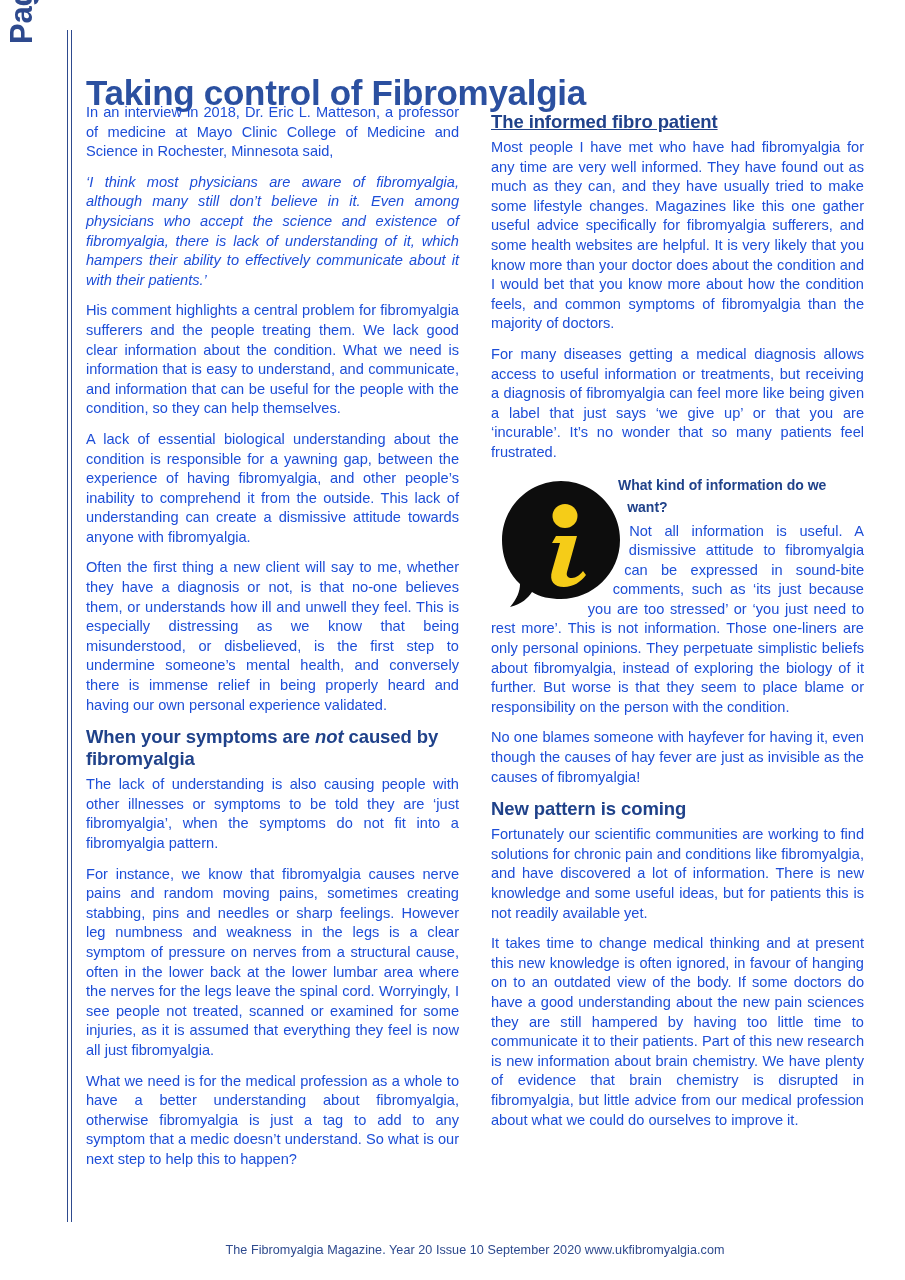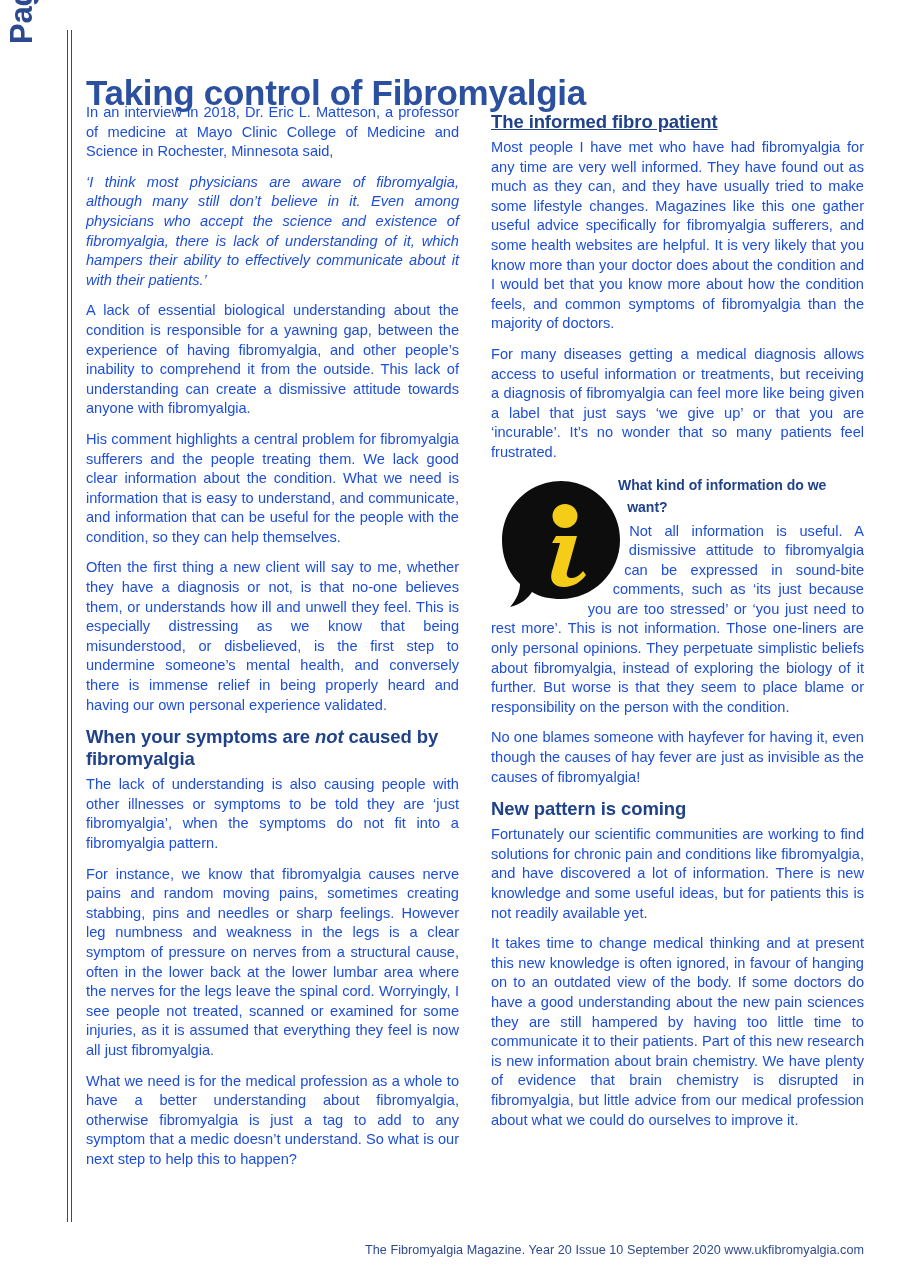--- a/index.html
+++ b/index.html
@@ -144,21 +144,21 @@
     font-weight: bold;
     color: #20428a;
   }
 
   
   #footer {
     position: absolute;
     left: 0;
     top: 1243px;
     width: 778px;
-    text-align: right;
+    text-align: center;
     font-size: 12.6px;
     color: #2e4a8e;
     letter-spacing: 0.05px;
   }
 </style>
 </head>
 <body>
 
 <div id="side-rule"></div>
 
@@ -168,22 +168,22 @@
 
 <div id="page">
 
   <h1 id="page-title">Taking control of Fibromyalgia</h1>
 
   <div class="columns">
 
     <div class="col">
       <p class="body-text">In an interview in 2018, Dr. Eric L. Matteson, a professor of medicine at Mayo Clinic College of Medicine and Science in Rochester, Minnesota said,</p>
       <p class="body-text quote">‘I think most physicians are aware of fibromyalgia, although many still don’t believe in it. Even among physicians who accept the science and existence of fibromyalgia, there is lack of understanding of it, which hampers their ability to effectively communicate about it with their patients.’</p>
+      <p class="body-text">His comment highlights a central problem for fibromyalgia sufferers and the people treating them. We lack good clear information about the condition. What we need is information that is easy to understand, and communicate, and information that can be useful for the people with the condition, so they can help themselves.</p>
       <p class="body-text">A lack of essential biological understanding about the condition is responsible for a yawning gap, between the experience of having fibromyalgia, and other people’s inability to comprehend it from the outside. This lack of understanding can create a dismissive attitude towards anyone with fibromyalgia.</p>
-      <p class="body-text">His comment highlights a central problem for fibromyalgia sufferers and the people treating them. We lack good clear information about the condition. What we need is information that is easy to understand, and communicate, and information that can be useful for the people with the condition, so they can help themselves.</p>
       <p class="body-text">Often the first thing a new client will say to me, whether they have a diagnosis or not, is that no-one believes them, or understands how ill and unwell they feel. This is especially distressing as we know that being misunderstood, or disbelieved, is the first step to undermine someone’s mental health, and conversely there is immense relief in being properly heard and having our own personal experience validated.</p>
 
       <h2 class="section-head"><span>When your symptoms are </span><em>not</em><span> caused by fibromyalgia</span></h2>
 
       <p class="body-text">The lack of understanding is also causing people with other illnesses or symptoms to be told they are ‘just fibromyalgia’, when the symptoms do not fit into a fibromyalgia pattern.</p>
       <p class="body-text">For instance, we know that fibromyalgia causes nerve pains and random moving pains, sometimes creating stabbing, pins and needles or sharp feelings. However leg numbness and weakness in the legs is a clear symptom of pressure on nerves from a structural cause, often in the lower back at the lower lumbar area where the nerves for the legs leave the spinal cord. Worryingly, I see people not treated, scanned or examined for some injuries, as it is assumed that everything they feel is now all just fibromyalgia.</p>
       <p class="body-text last">What we need is for the medical profession as a whole to have a better understanding about fibromyalgia, otherwise fibromyalgia is just a tag to add to any symptom that a medic doesn’t understand. So what is our next step to help this to happen?</p>
     </div>
 
     <div class="col">

